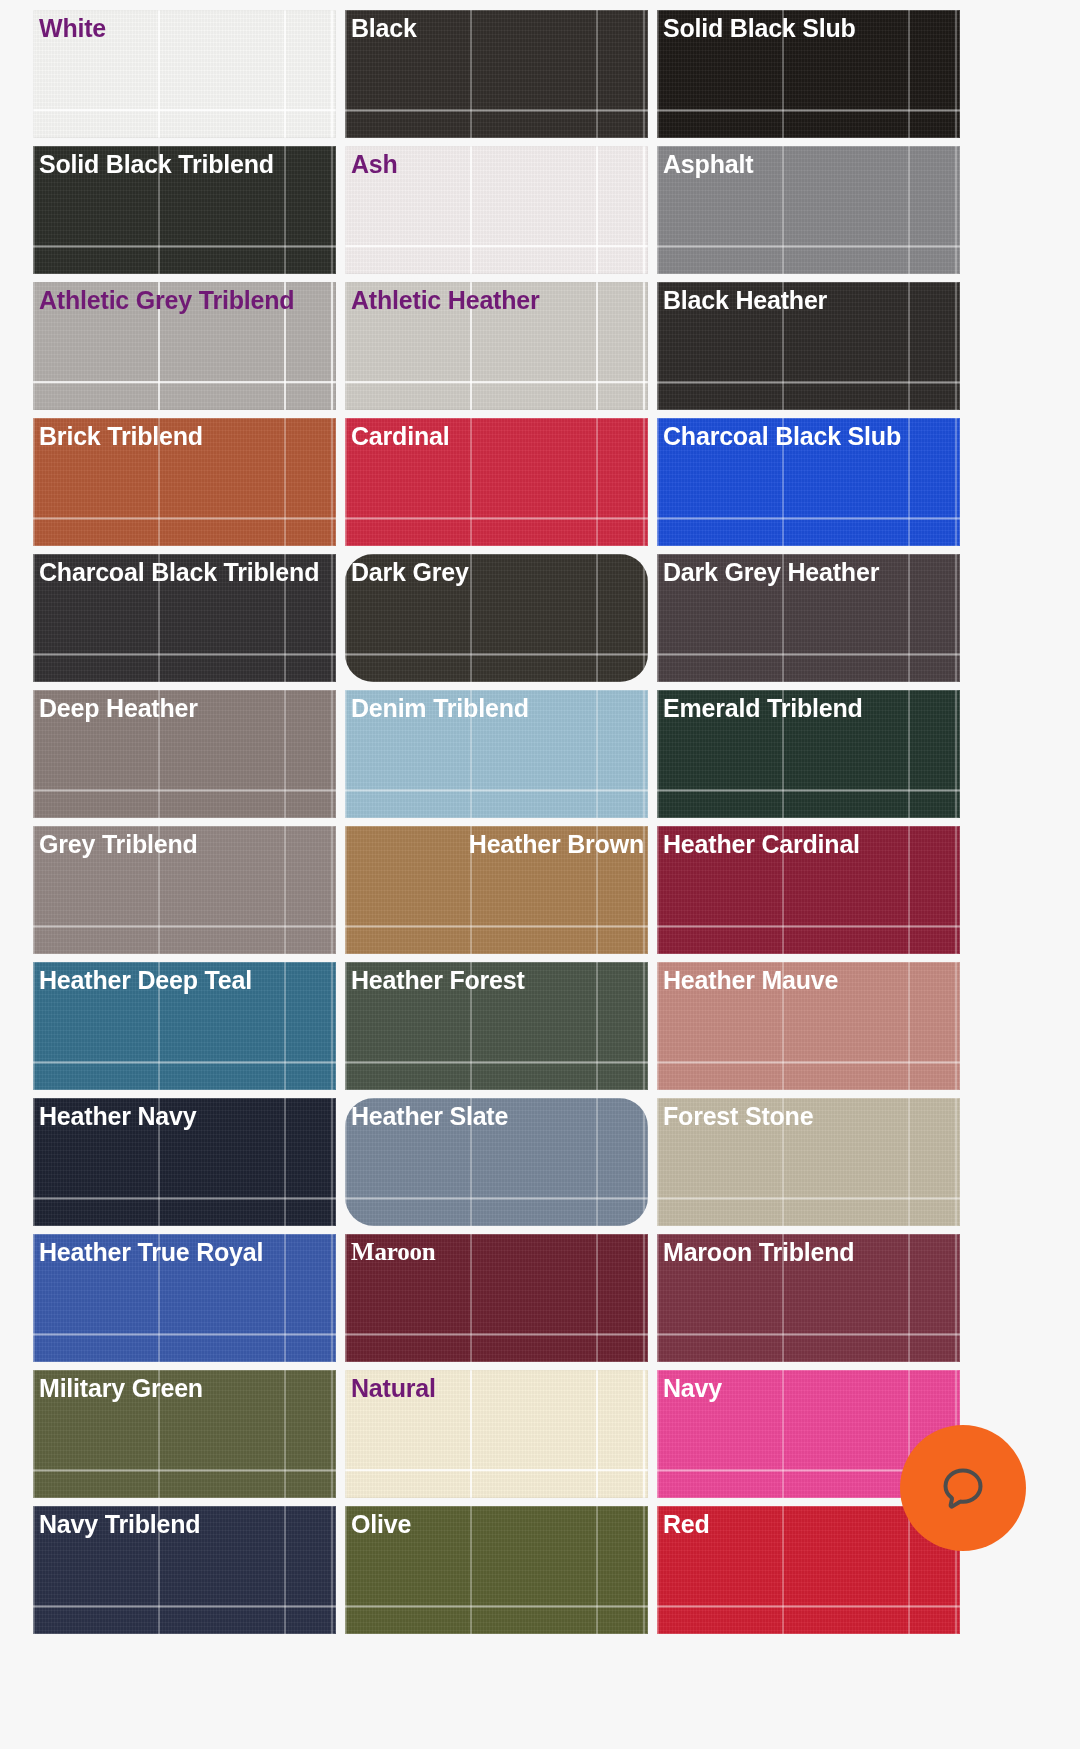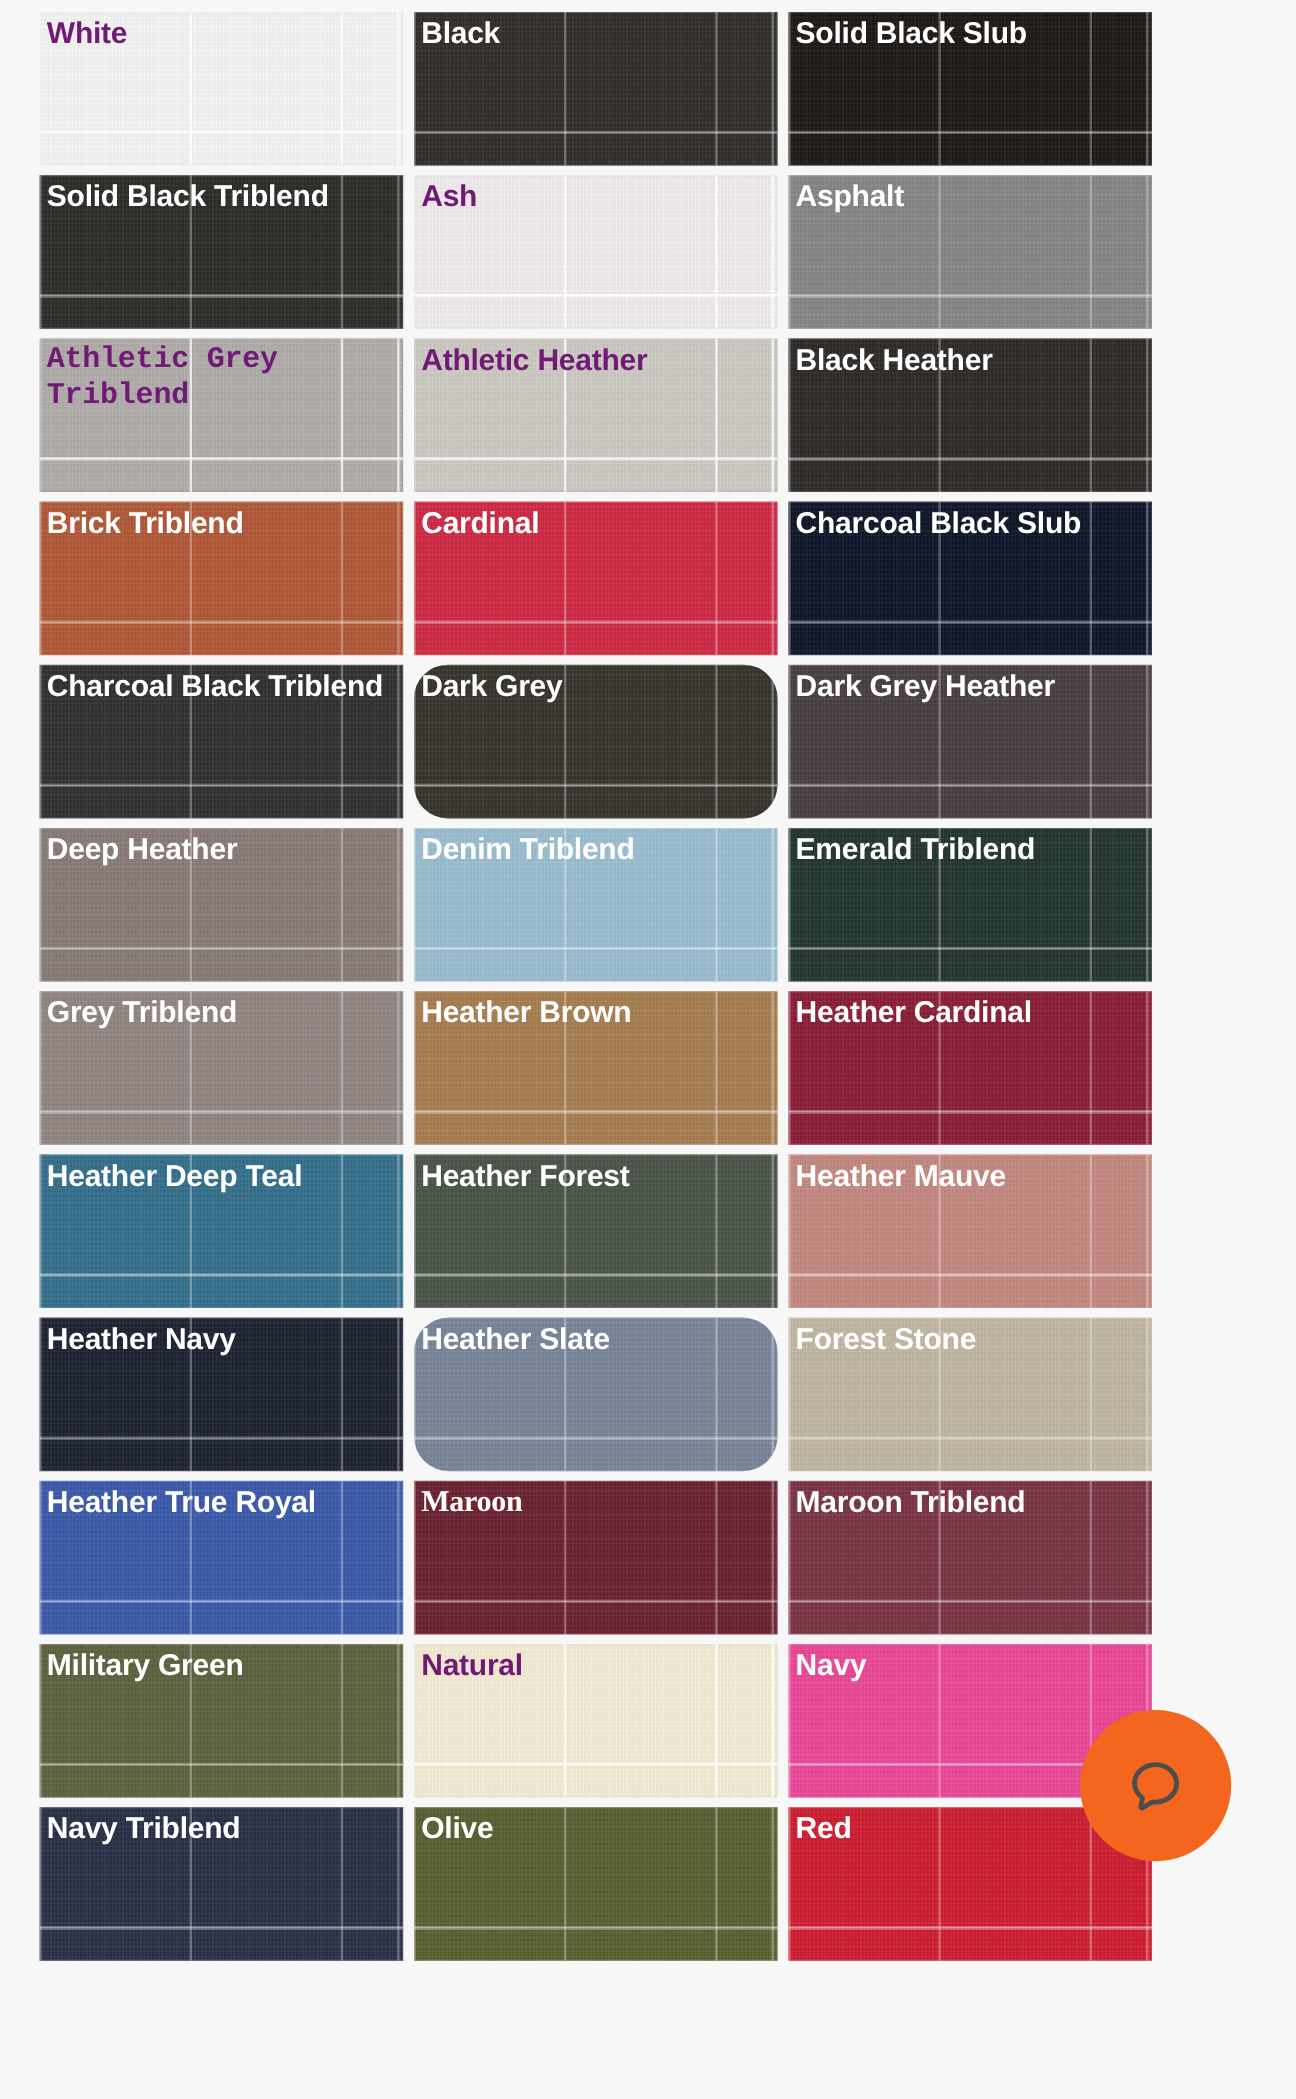--- a/index.html
+++ b/index.html
@@ -171,21 +171,21 @@
       </div>
       <div class="swatch" style="background-color: rgb(135, 135, 138);">
         <div class="tex"></div>
         <div class="seam-v1"></div>
         <div class="seam-v2"></div>
         <div class="seam-v3"></div>
         <div class="seam-h1"></div>
         <div class="edge"></div>
         <div class="swatch-label light-text">Asphalt</div>
       </div>
-      <div class="swatch is-light" style="background-color: rgb(178, 174, 171); font-family: Liberation Mono, monospace;">
+      <div class="swatch is-light" style="background-color: rgb(178, 174, 171);">
         <div class="tex"></div>
         <div class="seam-v1"></div>
         <div class="seam-v2"></div>
         <div class="seam-v3"></div>
         <div class="seam-h1"></div>
         <div class="edge"></div>
         <div class="swatch-label dark-text">Athletic Grey Triblend</div>
       </div>
       <div class="swatch is-light" style="background-color: rgb(207, 204, 198);">
         <div class="tex"></div>
@@ -216,21 +216,21 @@
       </div>
       <div class="swatch" style="background-color: rgb(207, 43, 68);">
         <div class="tex"></div>
         <div class="seam-v1"></div>
         <div class="seam-v2"></div>
         <div class="seam-v3"></div>
         <div class="seam-h1"></div>
         <div class="edge"></div>
         <div class="swatch-label light-text">Cardinal</div>
       </div>
-      <div class="swatch" style="background-color: #0f172a;">
+      <div class="swatch" style="background-color: #1d4ed8;">
         <div class="tex"></div>
         <div class="seam-v1"></div>
         <div class="seam-v2"></div>
         <div class="seam-v3"></div>
         <div class="seam-h1"></div>
         <div class="edge"></div>
         <div class="swatch-label light-text">Charcoal Black Slub</div>
       </div>
       <div class="swatch" style="background-color: rgb(51, 49, 51);">
         <div class="tex"></div>
@@ -288,21 +288,21 @@
       </div>
       <div class="swatch" style="background-color: rgb(147, 135, 132);">
         <div class="tex"></div>
         <div class="seam-v1"></div>
         <div class="seam-v2"></div>
         <div class="seam-v3"></div>
         <div class="seam-h1"></div>
         <div class="edge"></div>
         <div class="swatch-label light-text">Grey Triblend</div>
       </div>
-      <div class="swatch" style="background-color: rgb(169, 127, 82);">
+      <div class="swatch" style="background-color: rgb(169, 127, 82); text-align: right;">
         <div class="tex"></div>
         <div class="seam-v1"></div>
         <div class="seam-v2"></div>
         <div class="seam-v3"></div>
         <div class="seam-h1"></div>
         <div class="edge"></div>
         <div class="swatch-label light-text">Heather Brown</div>
       </div>
       <div class="swatch" style="background-color: rgb(140, 31, 56);">
         <div class="tex"></div>

